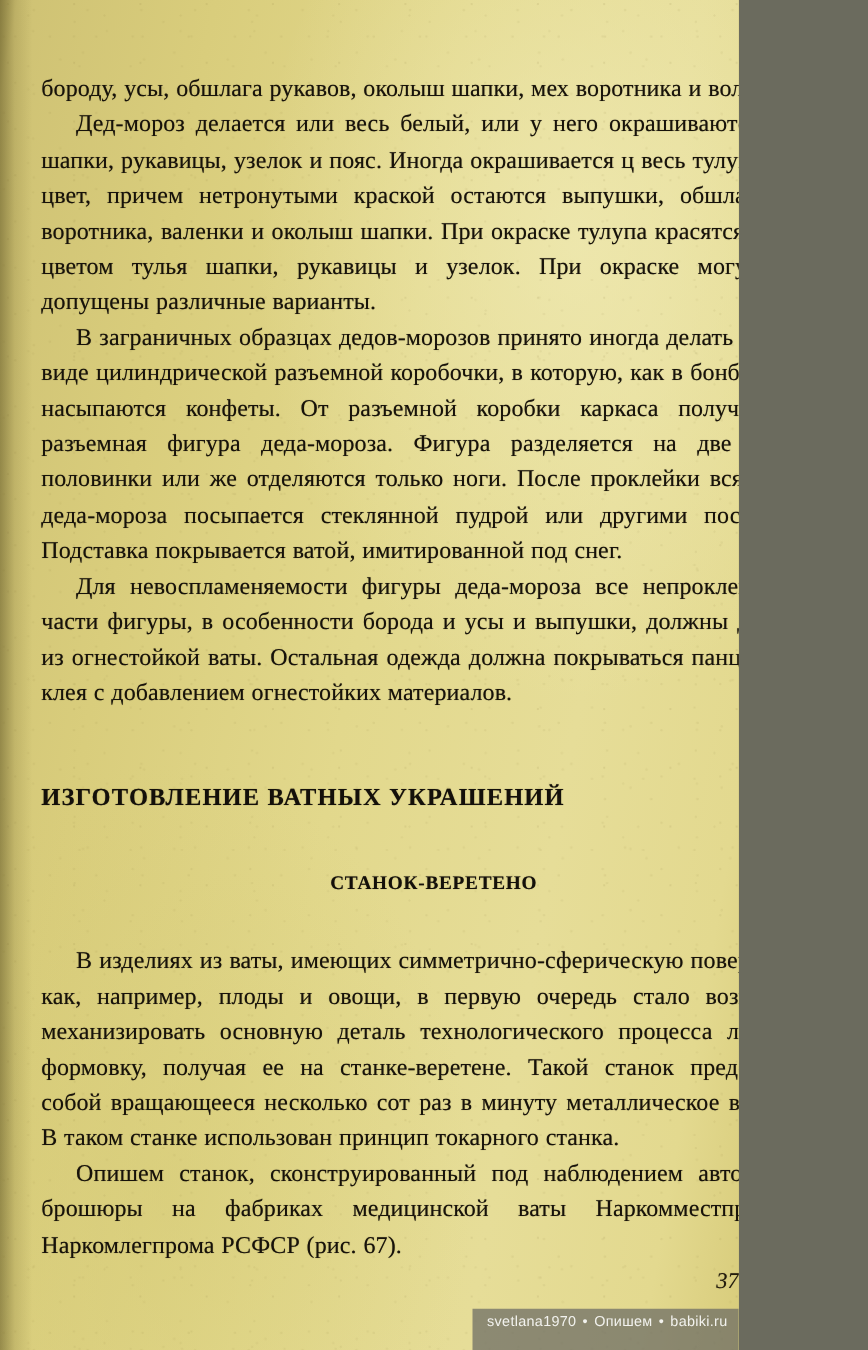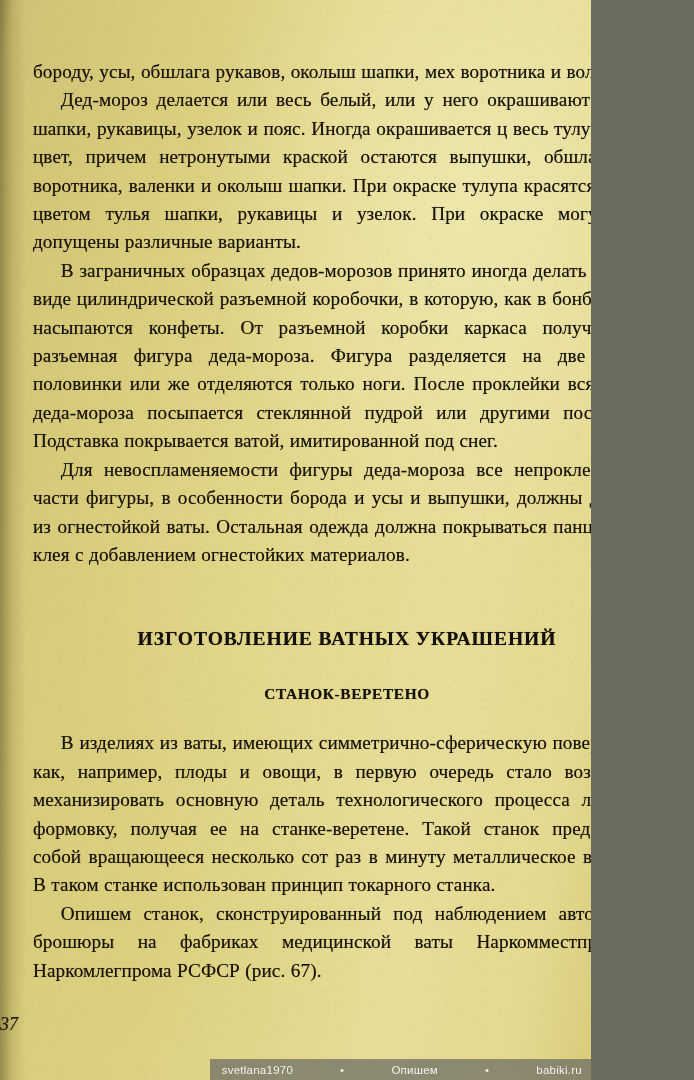--- a/index.html
+++ b/index.html
@@ -74,70 +74,68 @@
     line-height: 28.4px;
     letter-spacing: 0.1px;
     word-spacing: 0.5px;
     color: #17120a;
     text-shadow: 0 0 0.7px rgba(30,24,10,0.55);
   }
   p.body.no-indent { text-indent: 0; }
 
   .section-title {
     margin: 0;
-    text-align: center;
     font-weight: bold;
     font-size: 19.6px;
     line-height: 25px;
     letter-spacing: 0.9px;
     color: #14100a;
     text-shadow: 0 0 0.8px rgba(30,24,10,0.6);
   }
   .section-title .ln { display: block; white-space: nowrap; }
 
   .sub-title {
-    margin: 0;
+    margin: 13px;
     text-align: center;
     font-weight: bold;
     font-size: 15.4px;
     letter-spacing: 0.6px;
     color: #14100a;
     text-shadow: 0 0 0.7px rgba(30,24,10,0.6);
   }
 
   .sp-before-title { height: 57px; }
   .sp-after-title  { height: 34px; }
   .sp-after-sub    { height: 26px; }
 
   .folio {
     position: absolute;
     left: 0; right: 0;
     top: 1014px;
-    text-align: left;
+    text-align: right;
     font-style: italic;
     font-size: 18px;
     color: #221b0c;
     text-shadow: 0 0 0.7px rgba(30,24,10,0.5);
   }
 
   .watermark {
     position: absolute;
     right: 0;
     bottom: 0;
     height: 21px;
-    padding: 0 9px 0 12px;
+    padding: 0 9px 12px 12px;
     display: flex;
     align-items: center;
     background: rgba(105,105,100,0.72);
     color: #f2f2ee;
     font-family: "Liberation Sans", "DejaVu Sans", sans-serif;
     font-size: 11.5px;
     letter-spacing: 0.25px;
     white-space: nowrap;
-    gap: 42px;
   }
   .watermark .sep { padding: 0 5px; }
 </style>
 </head>
 <body>
 
 <div class="page">
 
   <div class="gutter-shadow"></div>
 

